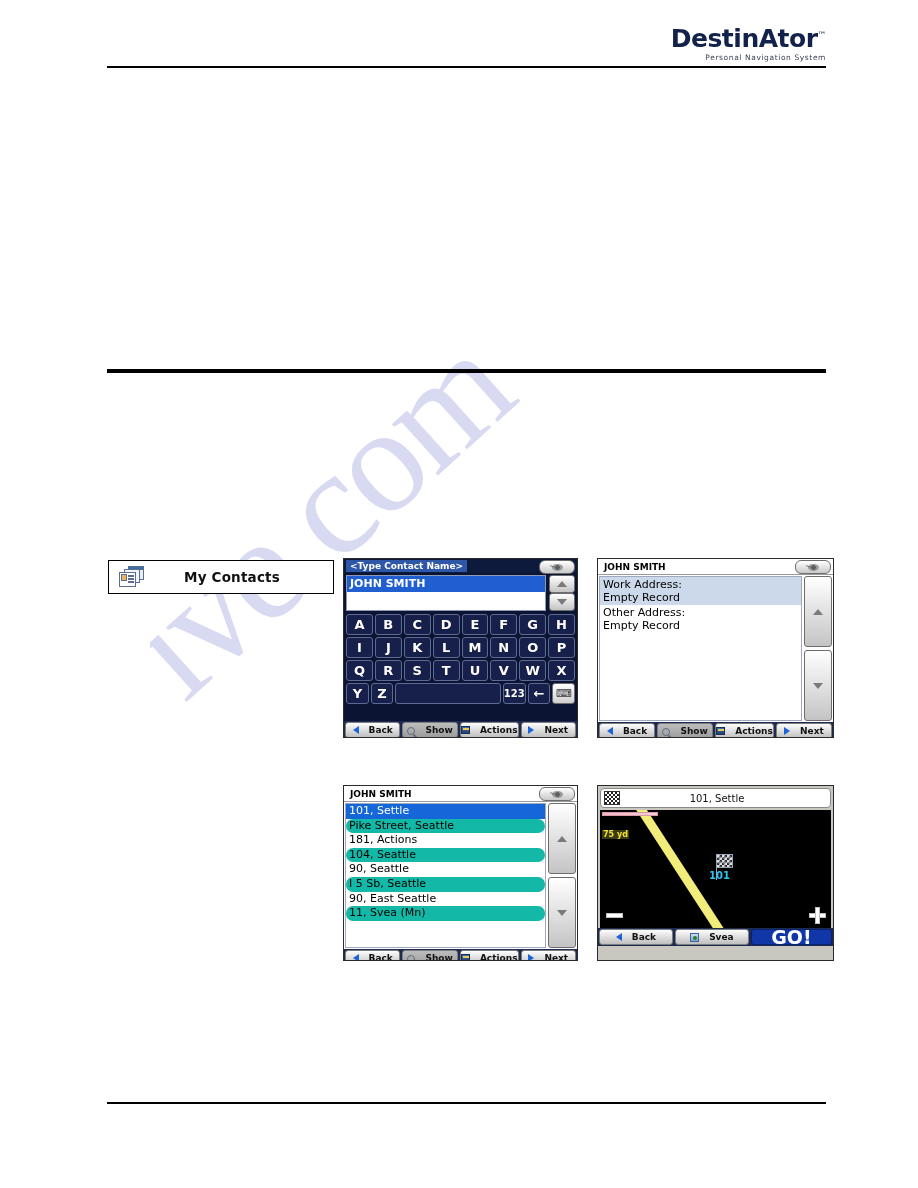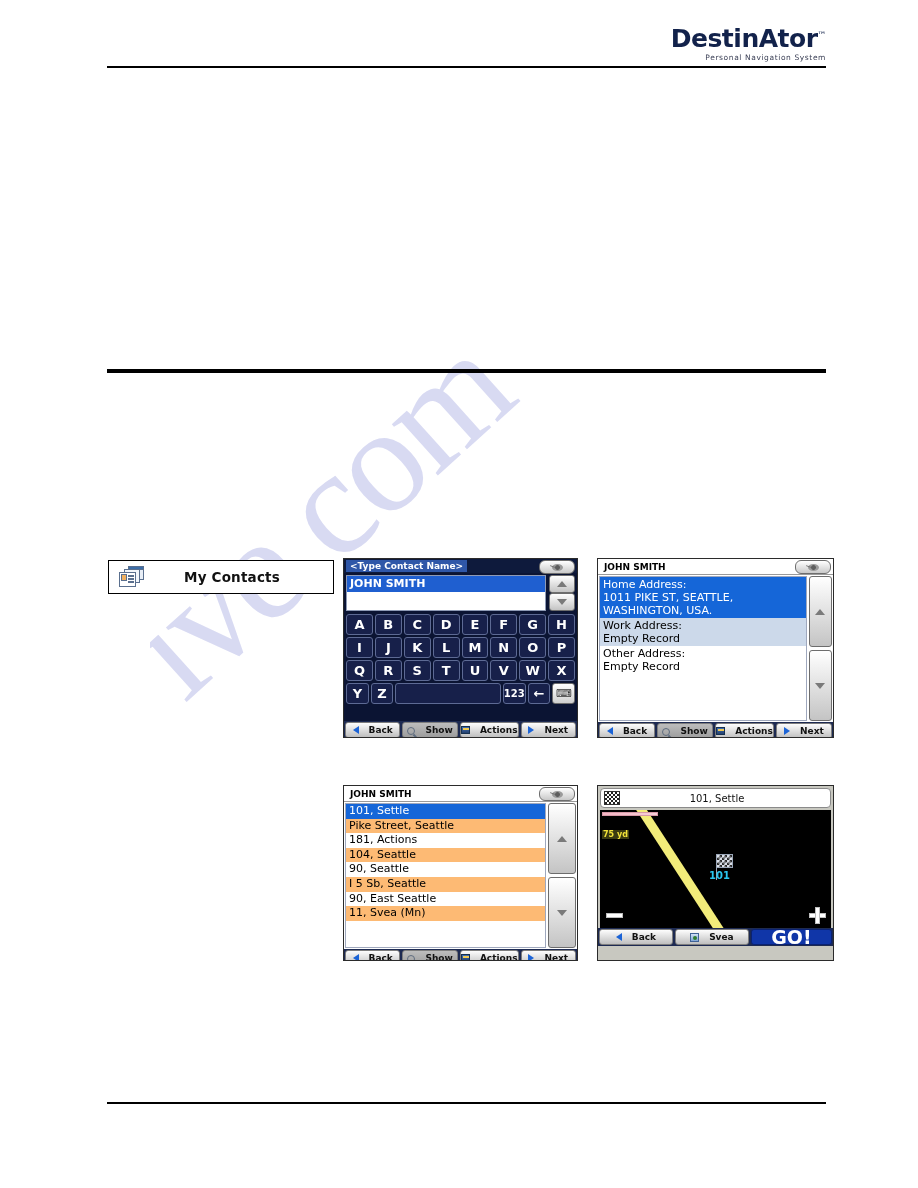--- a/index.html
+++ b/index.html
@@ -404,21 +404,21 @@
   .res-row {
     height: 14.6px;
     line-height: 14.6px;
     font-size: 11px;
     padding-left: 3px;
     color: #000;
     white-space: nowrap;
     overflow: hidden;
   }
   .res-row.sel { background: #1566d8; color: #ffffff; }
-  .res-row.alt { background: #fdba74; }
+  .res-row.alt { background: #14b8a6; border-radius: 7px; }
 
   
   .map-title {
     height: 20px;
     background: #ffffff;
     border: 1px solid #8a8a8a;
     border-radius: 4px;
     margin: 2px;
     display: flex;
     align-items: center;
@@ -645,24 +645,20 @@
 
 <div class="device" id="dev-address">
   <div class="title-bar light">
     <span class="title-text">JOHN SMITH</span>
     <div class="eye-btn">
         <div class="eye-glyph"></div>
       </div>
   </div>
   <div class="list-body">
     <div class="list-main">
-      <div class="addr-item sel">
-        <div>Home Address:</div>
-        <div>1011 PIKE ST, SEATTLE, WASHINGTON, USA.</div>
-      </div>
       <div class="addr-item alt">
         <div>Work Address:</div>
         <div>Empty Record</div>
       </div>
       <div class="addr-item">
         <div>Other Address:</div>
         <div>Empty Record</div>
       </div>
     </div>
     <div class="list-scroll">

